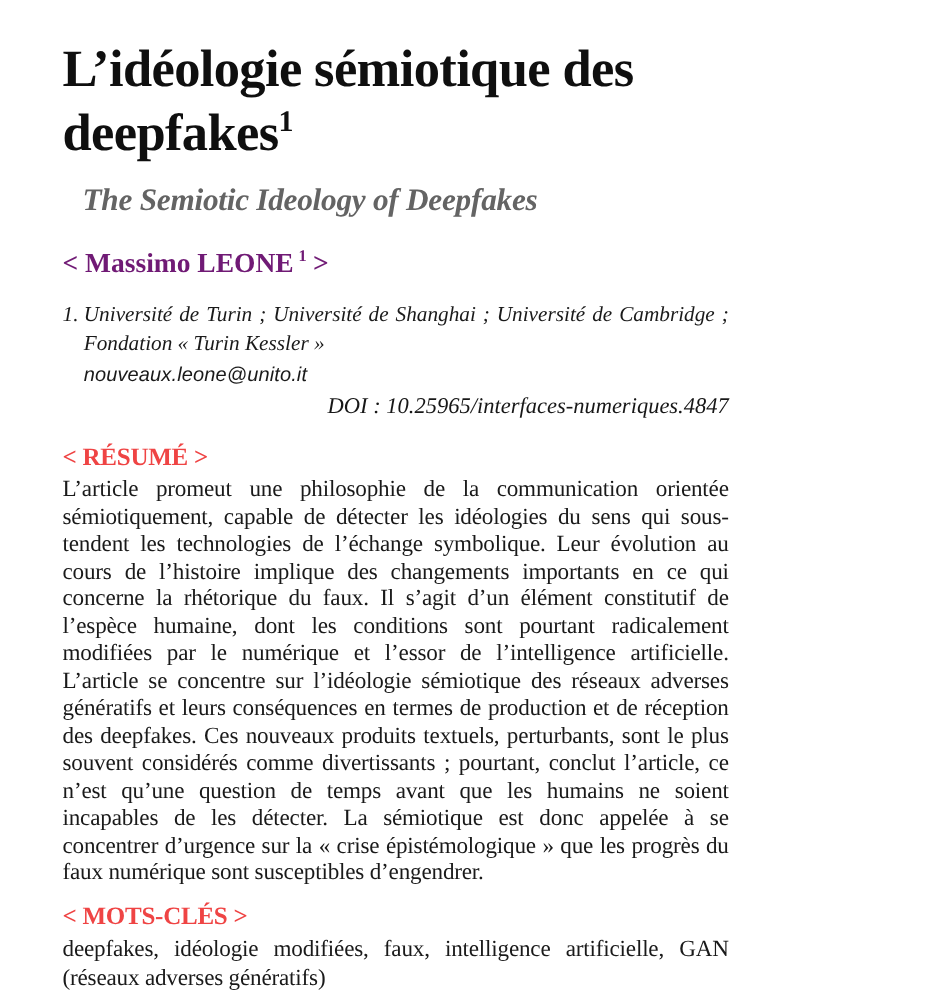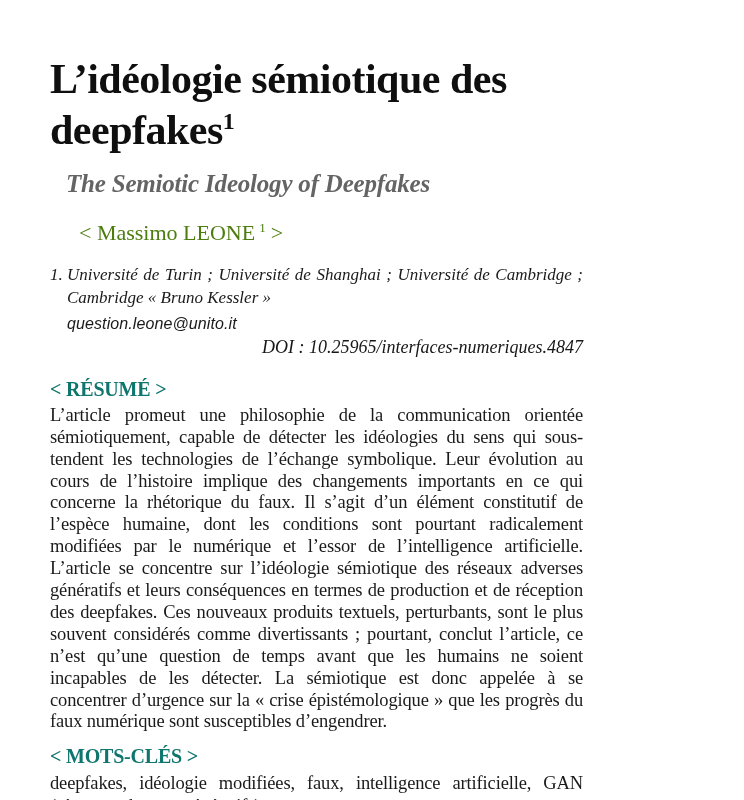--- a/index.html
+++ b/index.html
@@ -4,21 +4,21 @@
 <style>
   * { box-sizing: border-box; }
   html, body { margin: 0; padding: 0; background: #ffffff; }
 
   .page {
     width: 640px;
     height: 800px;
     background: #ffffff;
     color: #1a1a1a;
     font-family: "Liberation Serif", serif;
-    padding: 54px 57px 0 50px;
+    padding: 31px 57px 0 50px;
     overflow: hidden;
   }
 
   .article-title {
     margin: 0;
     font-size: 42px;
     line-height: 1.22;
     font-weight: 700;
     letter-spacing: -0.5px;
     color: #0f0f0f;
@@ -33,23 +33,22 @@
     font-size: 25px;
     font-weight: 700;
     font-style: italic;
     color: #646464;
     letter-spacing: -0.2px;
   }
 
   .author-line {
     margin-top: 22px;
     font-size: 22px;
-    font-weight: 400;
-    color: #4d7c0f;
-    margin-left: 29px;
+    font-weight: 700;
+    color: #701a75;
   }
   .author-line sup {
     font-size: 13px;
     margin: 0 5px 0 4px;
   }
 
   .affiliation {
     position: relative;
     margin-top: 16px;
     padding-left: 17px;
@@ -79,21 +78,21 @@
     font-style: italic;
     font-size: 18px;
     color: #171717;
   }
 
   .section-heading {
     margin: 20px 0 4px 0;
     font-size: 20px;
     font-weight: 700;
     letter-spacing: -0.2px;
-    color: #0f766e;
+    color: #ef4444;
   }
   .section-heading.keywords { margin-top: 12px; }
 
   .abstract-text {
     margin: 2px 0 0 0;
     font-size: 18.5px;
     line-height: 21.9px;
     text-align: justify;
     letter-spacing: -0.15px;
     hyphens: none;
@@ -114,22 +113,22 @@
 
   <h1 class="article-title"><span>L’idéologie sémiotique des deepfakes</span><sup>1</sup></h1>
 
   <h2 class="article-subtitle">The Semiotic Ideology of Deepfakes</h2>
 
   <div class="author-line"><span>&lt; Massimo LEONE</span><sup>1</sup><span>&gt;</span></div>
 
   <div class="affiliation">
     <span class="aff-marker">1.</span>
     <div class="aff-line1">Université de Turin ; Université de Shanghai ; Université de Cambridge ;</div>
-    <div class="aff-line2">Cambridge « Bruno Kessler »</div>
-    <div class="aff-email">question.leone@unito.it</div>
+    <div class="aff-line2">Fondation « Turin Kessler »</div>
+    <div class="aff-email">nouveaux.leone@unito.it</div>
   </div>
 
   <div class="doi-line">DOI : 10.25965/interfaces-numeriques.4847</div>
 
   <h3 class="section-heading">&lt; RÉSUMÉ &gt;</h3>
 
   <p class="abstract-text">L’article promeut une philosophie de la communication orientée sémiotiquement, capable de détecter les idéologies du sens qui sous-tendent les technologies de l’échange symbolique. Leur évolution au cours de l’histoire implique des changements importants en ce qui concerne la rhétorique du faux. Il s’agit d’un élément constitutif de l’espèce humaine, dont les conditions sont pourtant radicalement modifiées par le numérique et l’essor de l’intelligence artificielle. L’article se concentre sur l’idéologie sémiotique des réseaux adverses génératifs et leurs conséquences en termes de production et de réception des deepfakes. Ces nouveaux produits textuels, perturbants, sont le plus souvent considérés comme divertissants ; pourtant, conclut l’article, ce n’est qu’une question de temps avant que les humains ne soient incapables de les détecter. La sémiotique est donc appelée à se concentrer d’urgence sur la « crise épistémologique » que les progrès du faux numérique sont susceptibles d’engendrer.</p>
 
   <h3 class="section-heading keywords">&lt; MOTS-CLÉS &gt;</h3>
 

